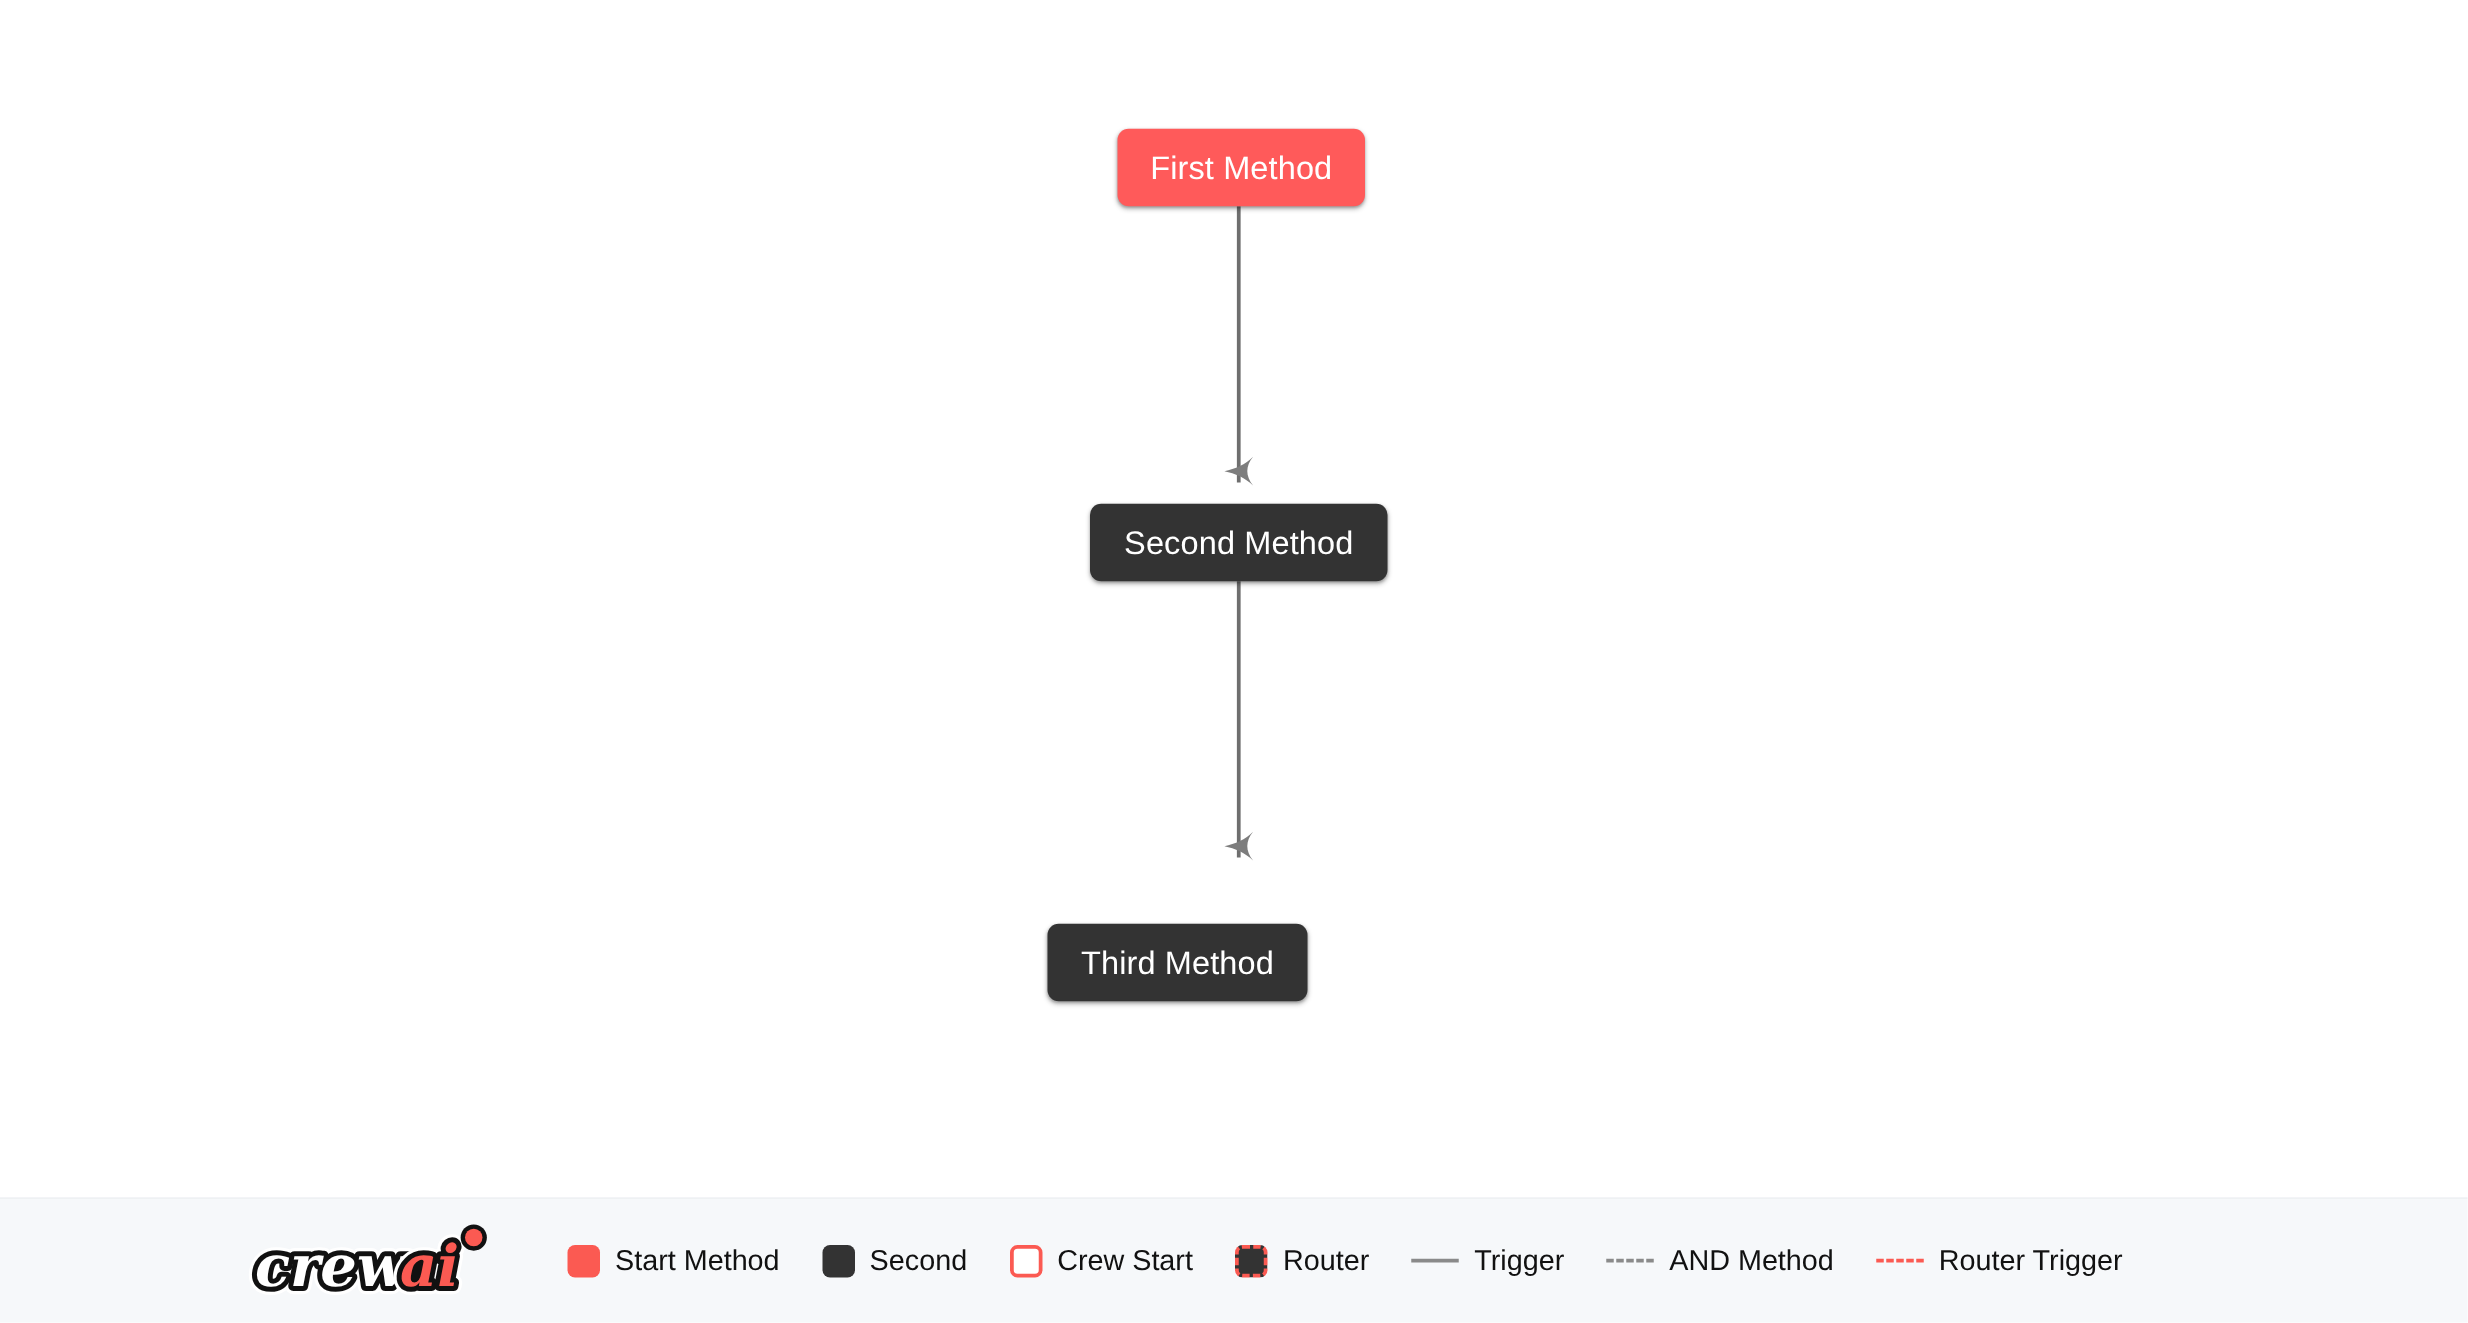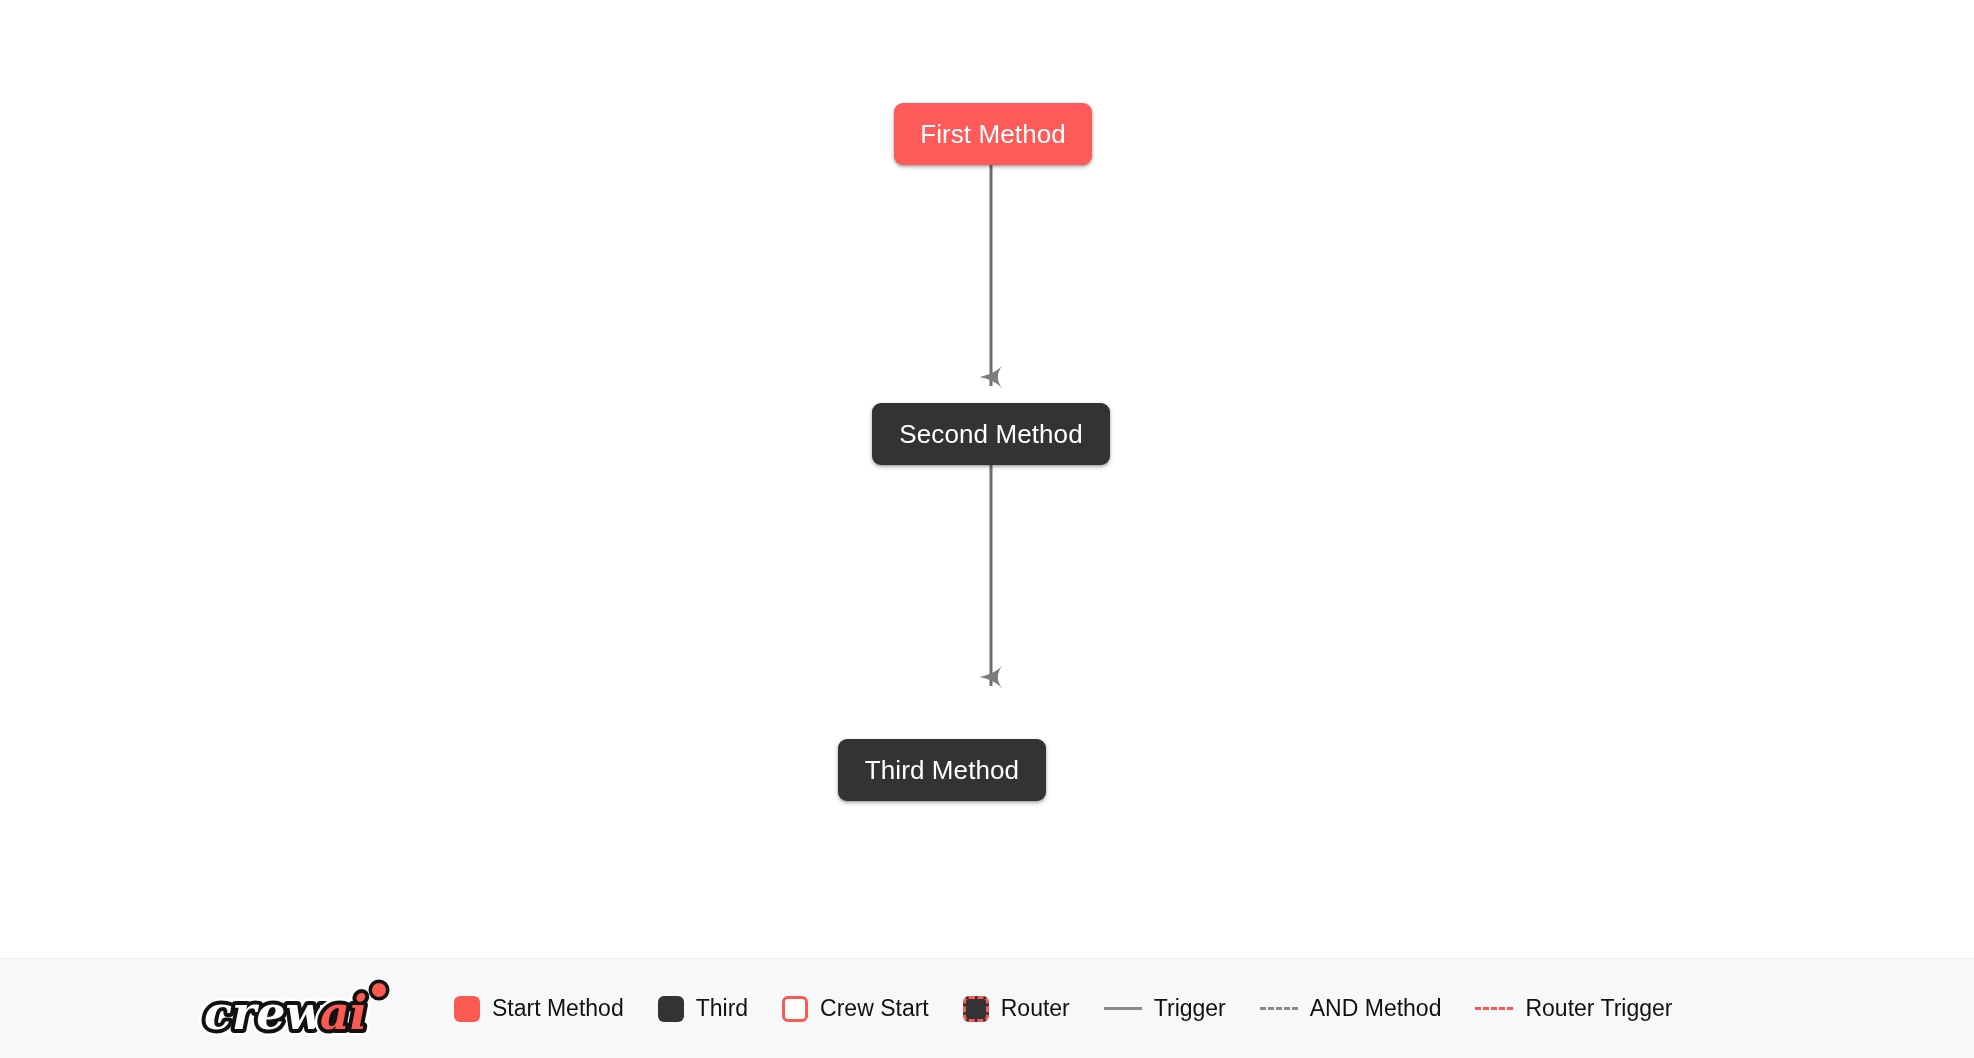--- a/index.html
+++ b/index.html
@@ -167,21 +167,21 @@
       <circle cx="181" cy="17" r="7" fill="#fb5a52"></circle>
     </svg>
 
     <div class="legend-item">
       <span class="swatch start"></span>
       <span class="legend-label">Start Method</span>
     </div>
 
     <div class="legend-item">
       <span class="swatch method"></span>
-      <span class="legend-label">Third</span>
+      <span class="legend-label">Second</span>
     </div>
 
     <div class="legend-item">
       <span class="swatch crew"></span>
       <span class="legend-label">Crew Start</span>
     </div>
 
     <div class="legend-item">
       <span class="swatch router"></span>
       <span class="legend-label">Router</span>

